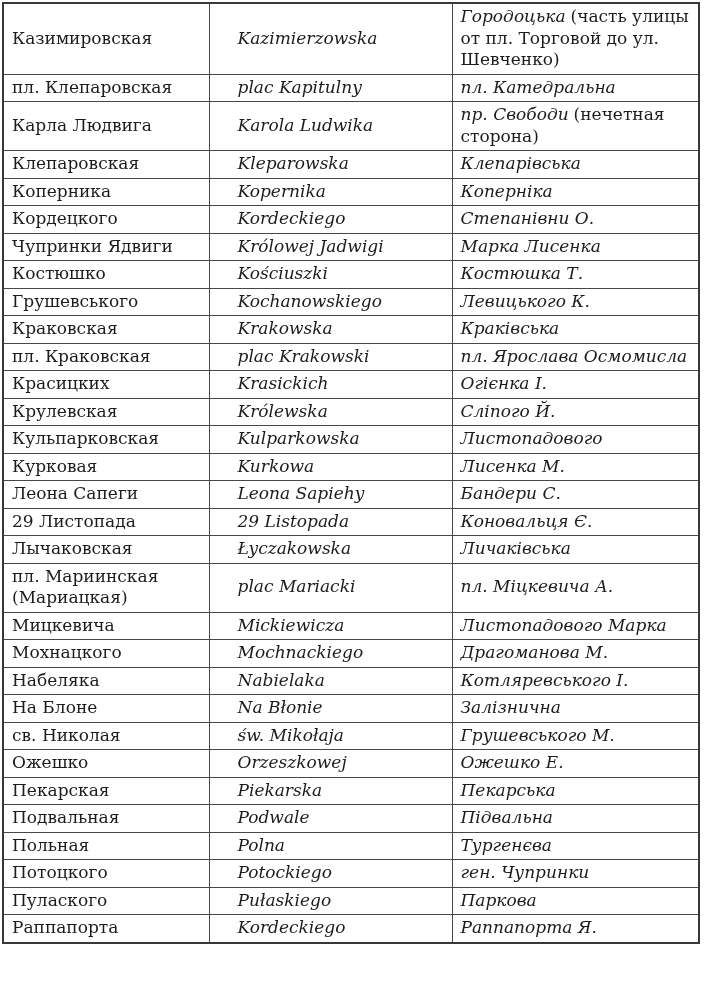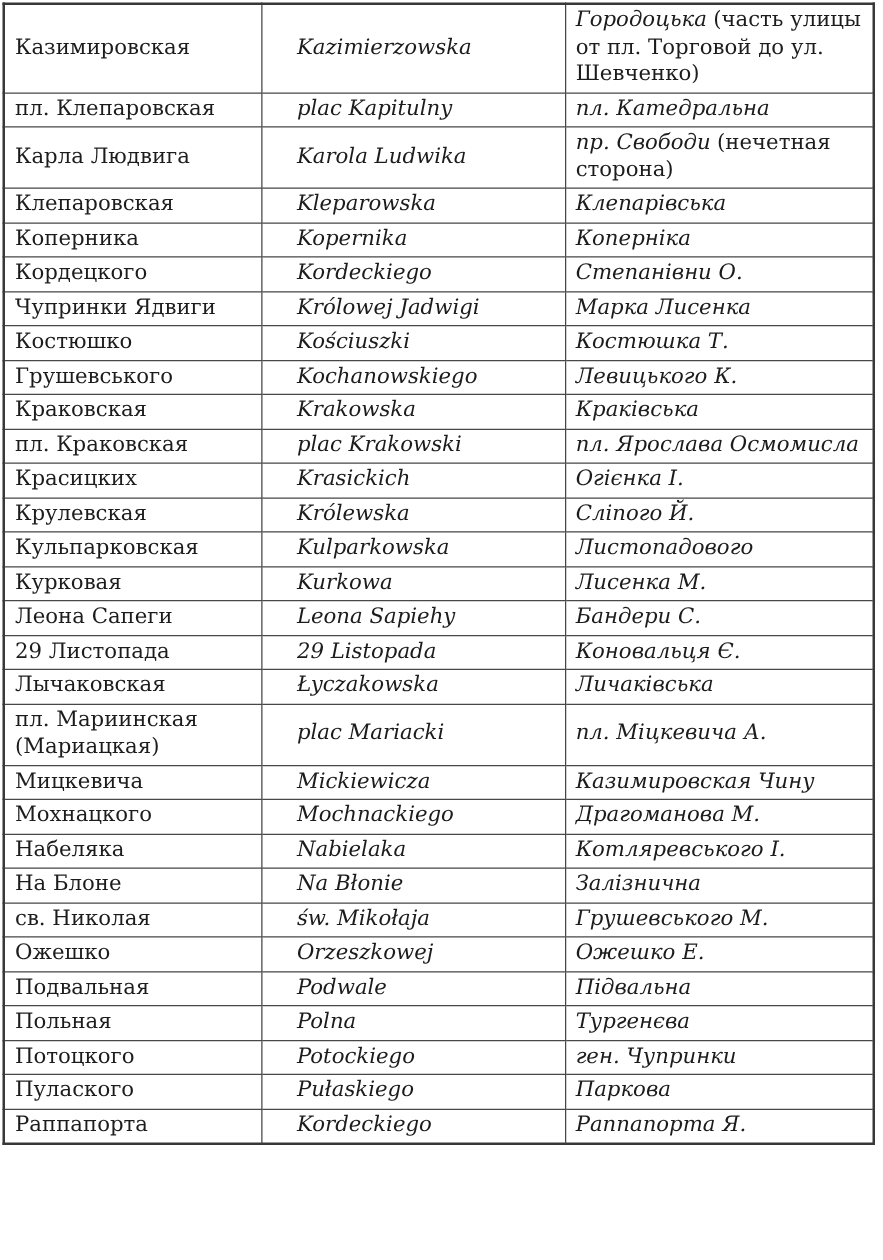--- a/index.html
+++ b/index.html
@@ -165,21 +165,21 @@
 
   <tr>
     <td><span class="txt-ru">пл. Мариинская (Мариацкая)</span></td>
     <td><span class="txt-pl">plac Mariacki</span></td>
     <td><span class="txt-ua">пл. Міцкевича А.</span></td>
   </tr>
 
   <tr>
     <td><span class="txt-ru">Мицкевича</span></td>
     <td><span class="txt-pl">Mickiewicza</span></td>
-    <td><span class="txt-ua">Казимировская Чину</span></td>
+    <td><span class="txt-ua">Листопадового Марка</span></td>
   </tr>
 
   <tr>
     <td><span class="txt-ru">Мохнацкого</span></td>
     <td><span class="txt-pl">Mochnackiego</span></td>
     <td><span class="txt-ua">Драгоманова М.</span></td>
   </tr>
 
   <tr>
     <td><span class="txt-ru">Набеляка</span></td>
@@ -198,20 +198,25 @@
     <td><span class="txt-pl">św. Mikołaja</span></td>
     <td><span class="txt-ua">Грушевського М.</span></td>
   </tr>
 
   <tr>
     <td><span class="txt-ru">Ожешко</span></td>
     <td><span class="txt-pl">Orzeszkowej</span></td>
     <td><span class="txt-ua">Ожешко Е.</span></td>
   </tr>
 
+  <tr>
+    <td><span class="txt-ru">Пекарская</span></td>
+    <td><span class="txt-pl">Piekarska</span></td>
+    <td><span class="txt-ua">Пекарська</span></td>
+  </tr>
 
   <tr>
     <td><span class="txt-ru">Подвальная</span></td>
     <td><span class="txt-pl">Podwale</span></td>
     <td><span class="txt-ua">Підвальна</span></td>
   </tr>
 
   <tr>
     <td><span class="txt-ru">Польная</span></td>
     <td><span class="txt-pl">Polna</span></td>

